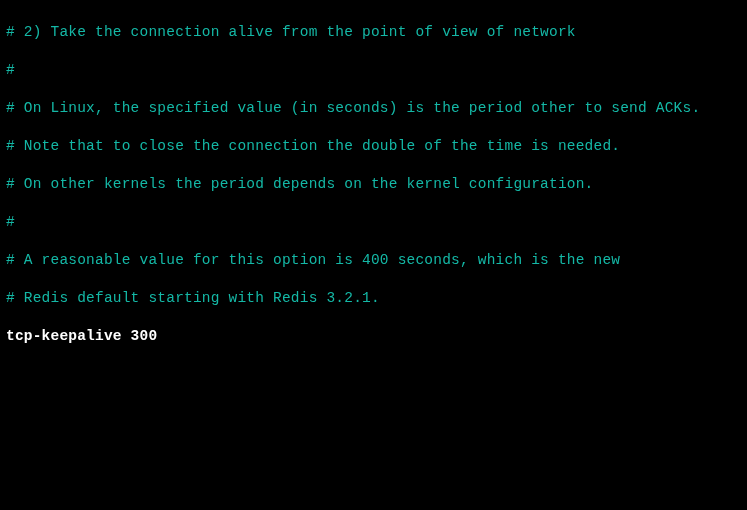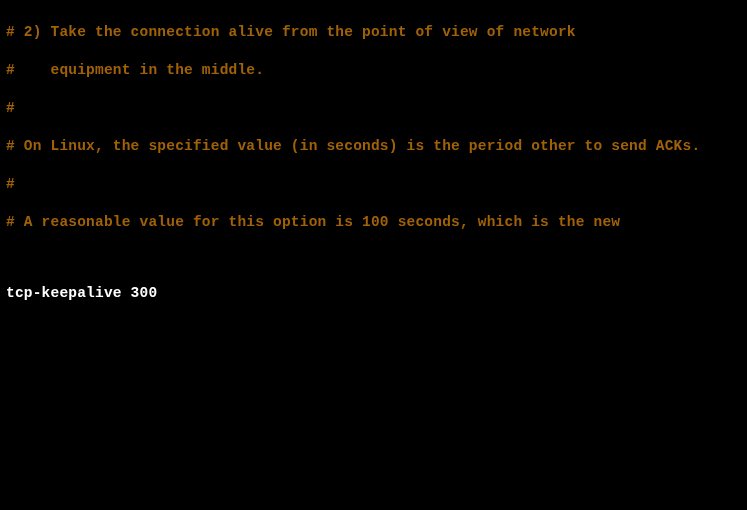--- a/index.html
+++ b/index.html
@@ -12,33 +12,35 @@
   }
   .terminal {
     font-family: "Courier New", Courier, monospace;
     font-size: 14.5px;
     line-height: 19px;
     padding: 4px 6px;
     white-space: pre;
     position: relative;
     letter-spacing: 0.2px;
   }
-  .cyan { color: #a16207; font-weight: bold; }
-  .white { color: #ffffff; font-weight: bold; margin-top: 33px; }
+  .cyan { color: #14b8a6; font-weight: normal; }
+  .white { color: #ffffff; font-weight: bold; }
 </style>
 </head>
 <body>
 
 <div class="terminal">
 <div class="cyan"># 2) Take the connection alive from the point of view of network</div>
-<div class="cyan">#    equipment in the middle.</div>
 <div class="cyan">#</div>
 <div class="cyan"># On Linux, the specified value (in seconds) is the period other to send ACKs.</div>
+<div class="cyan"># Note that to close the connection the double of the time is needed.</div>
+<div class="cyan"># On other kernels the period depends on the kernel configuration.</div>
 <div class="cyan">#</div>
-<div class="cyan"># A reasonable value for this option is 100 seconds, which is the new</div>
+<div class="cyan"># A reasonable value for this option is 400 seconds, which is the new</div>
+<div class="cyan"># Redis default starting with Redis 3.2.1.</div>
 <div class="white">tcp-keepalive 300</div>
 <div class="cyan">&nbsp;</div>
 <div class="cyan">&nbsp;</div>
 
 
 
 
 
 
 

